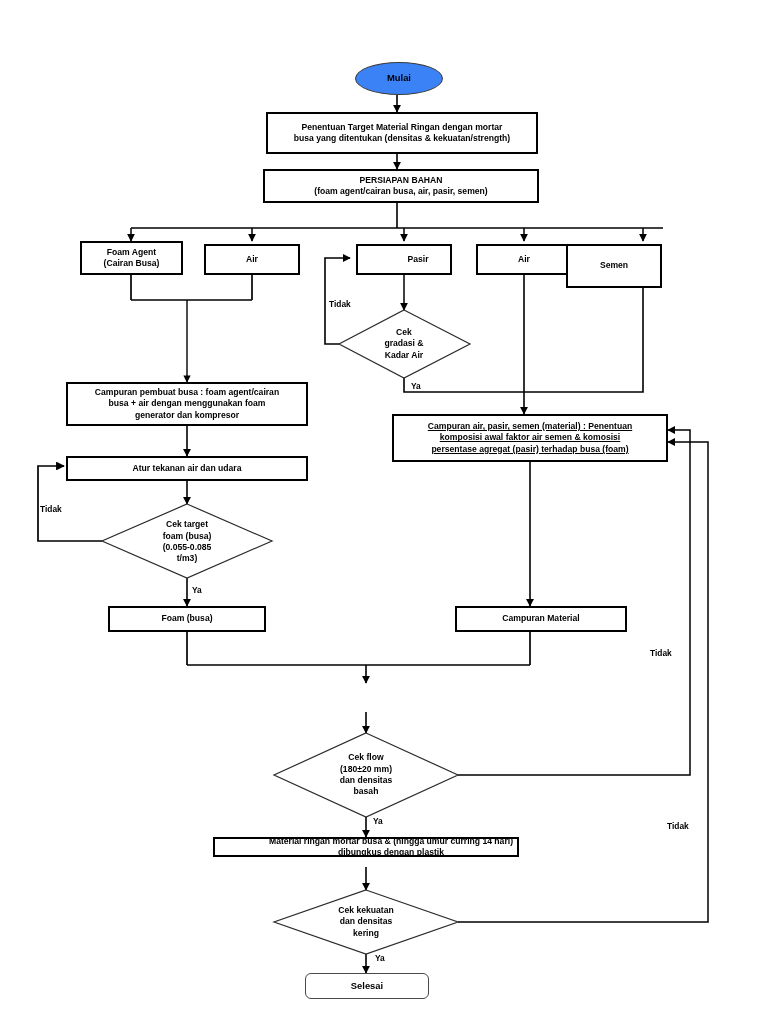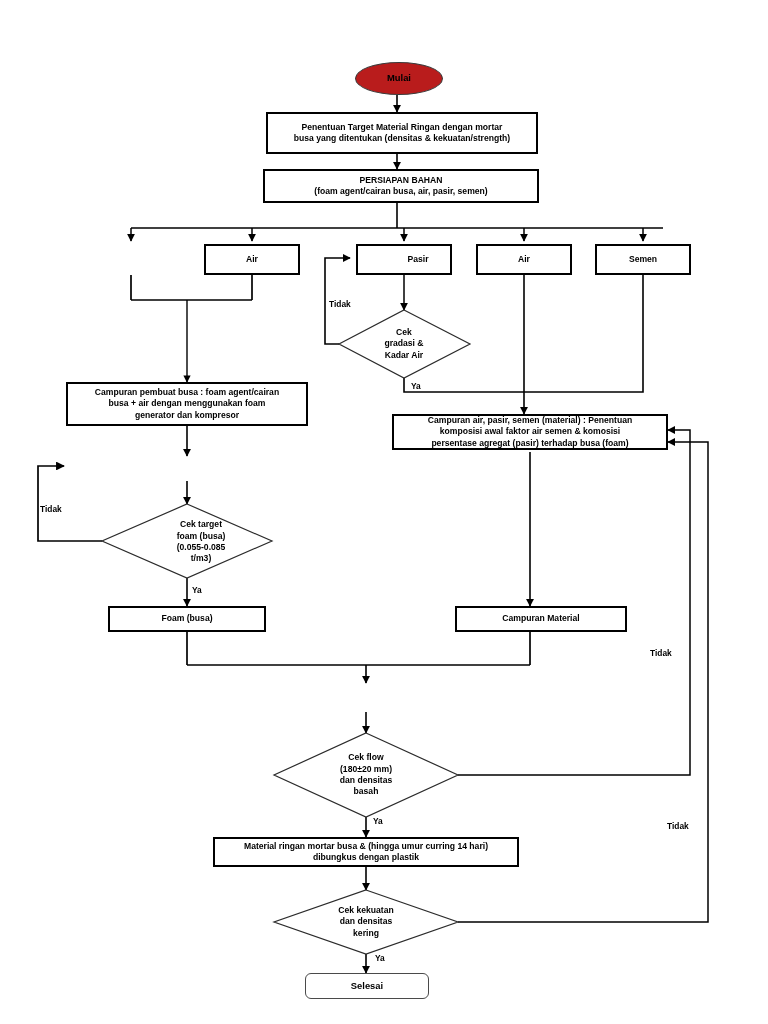--- a/index.html
+++ b/index.html
@@ -55,21 +55,21 @@
     border: 2.6px solid #000000;
     font-size: 8.6px;
     font-weight: 600;
   }
   
   .terminator-oval {
     border: 1.1px solid #3b3b3b;
     border-radius: 50%;
     font-size: 9.4px;
     font-weight: 600;
-    background: #b91c1c;
+    background: #3b82f6;
   }
   
   .terminator-round {
     border: 1.3px solid #4a4a4a;
     border-radius: 6px;
     font-size: 9.4px;
     font-weight: 600;
     background: #ffffff;
   }
   
@@ -187,57 +187,64 @@
   <div class="node proc" style="left:266px; top:112px; width:272px; height:42px;">
     <span class="label">Penentuan Target Material Ringan dengan mortar
 busa yang ditentukan (densitas &amp; kekuatan/strength)</span>
   </div>
 
   <div class="node proc" style="left:263px; top:169px; width:276px; height:34px;">
     <span class="label">PERSIAPAN BAHAN
 (foam agent/cairan busa, air, pasir, semen)</span>
   </div>
 
+  <div class="node mat" style="left:80px; top:241px; width:103px; height:34px;">
+    <span class="label">Foam Agent
+(Cairan Busa)</span>
+  </div>
 
   <div class="node mat" style="left:204px; top:244px; width:96px; height:31px;">
     <span class="label">Air</span>
   </div>
 
   <div class="node mat" style="left:356px; top:244px; width:96px; height:31px;padding-left:28px;">
     <span class="label">Pasir</span>
   </div>
 
   <div class="node mat" style="left:476px; top:244px; width:96px; height:31px;">
     <span class="label">Air</span>
   </div>
 
-  <div class="node mat" style="left:595px; top:244px; width:96px; height:31px;">
+  <div class="node mat" style="left:566px; top:244px; width:96px; height:44px;">
     <span class="label">Semen</span>
   </div>
 
   <div class="node proc" style="left:66px; top:382px; width:242px; height:44px;">
     <span class="label">Campuran pembuat busa : foam agent/cairan
 busa + air dengan menggunakan foam
 generator dan kompresor</span>
   </div>
 
   <div class="node decision" style="left:355px; top:318px; width:98px; height:52px;">
     <span class="label">Cek
 gradasi &amp;
 Kadar Air</span>
   </div>
 
-  <div class="node proc" style="left:392px; top:414px; width:276px; height:36px;">
+  <div class="node proc" style="left:392px; top:414px; width:276px; height:48px;text-decoration:underline;">
     <span class="label">Campuran air, pasir, semen (material) : Penentuan
 komposisi awal faktor air semen &amp; komosisi
 persentase agregat (pasir) terhadap busa (foam)</span>
   </div>
 
-
-  <div class="node decision" style="left:151px; top:513px; width:100px; height:58px;">
+  <div class="node proc" style="left:66px; top:456px; width:242px; height:25px;">
+    <span class="label">Atur tekanan air dan udara</span>
+  </div>
+
+  <div class="node decision" style="left:137px; top:513px; width:100px; height:58px;">
     <span class="label">Cek target
 foam (busa)
 (0.055-0.085
 t/m3)</span>
   </div>
 
   <div class="node proc" style="left:108px; top:606px; width:158px; height:26px;">
     <span class="label">Foam (busa)</span>
   </div>
 
@@ -246,21 +253,21 @@
   </div>
 
 
   <div class="node decision" style="left:312px; top:741px; width:108px; height:68px;">
     <span class="label">Cek flow
 (180±20 mm)
 dan densitas
 basah</span>
   </div>
 
-  <div class="node proc" style="left:213px; top:837px; width:306px; height:30px;">
+  <div class="node proc" style="left:213px; top:837px; width:306px; height:20px;justify-content:flex-end;">
     <span class="label">Material ringan mortar busa &amp; (hingga umur curring 14 hari)
 dibungkus dengan plastik</span>
   </div>
 
   <div class="node decision" style="left:312px; top:898px; width:108px; height:48px;text-align:center;">
     <span class="label">Cek kekuatan
 dan densitas
 kering</span>
   </div>
 

